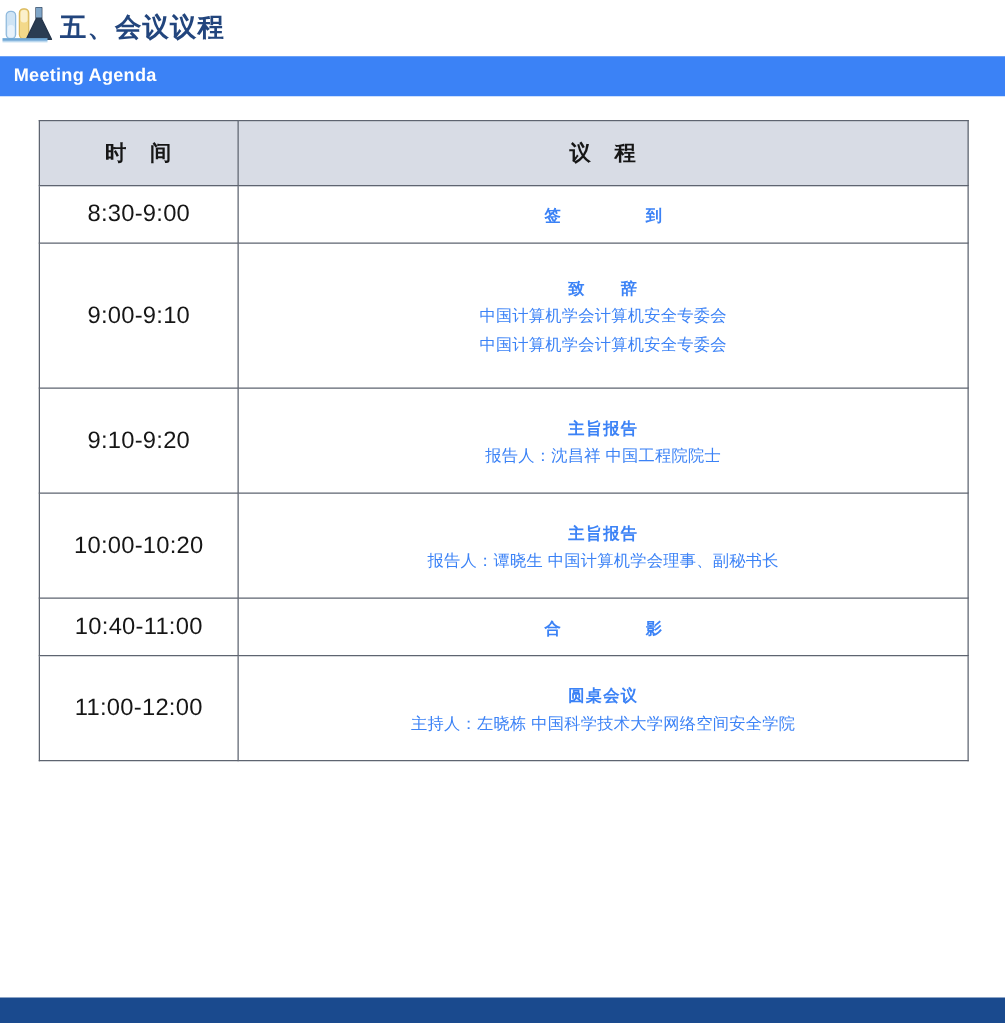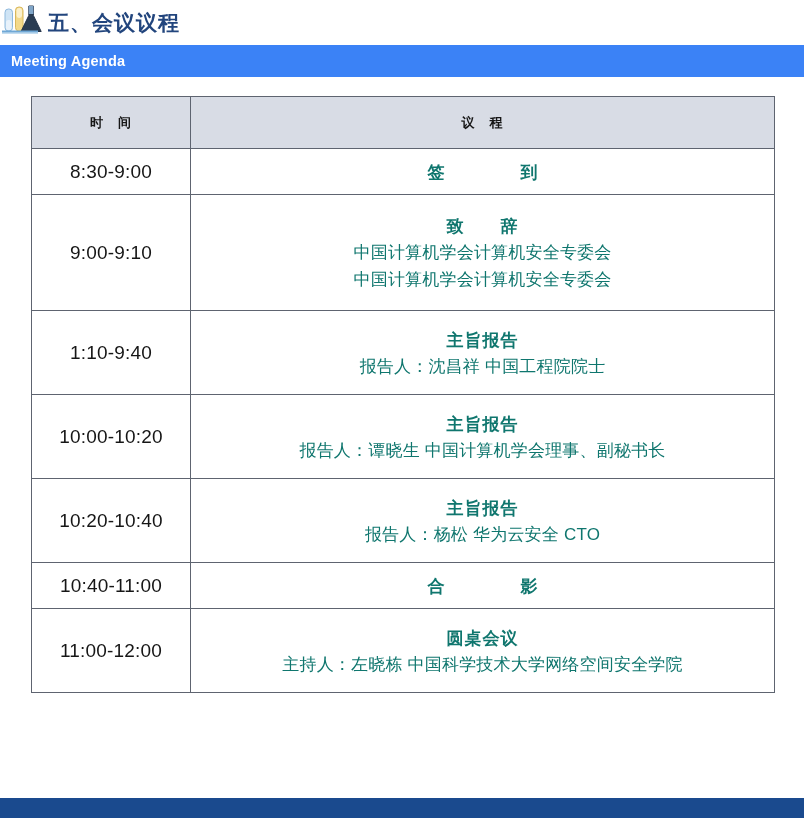--- a/index.html
+++ b/index.html
@@ -62,40 +62,40 @@
 
   table.agenda th, table.agenda td {
     border: 1px solid #5e6470;
     text-align: center;
     vertical-align: middle;
     color: #161616;
   }
   table.agenda thead th {
     background: #d8dce5;
     height: 52px;
-    font-size: 13px;
+    font-size: 17px;
     font-weight: bold;
     letter-spacing: 1px;
   }
   .th-inner { display:block; }
 
   td.time-cell {
     font-size: 19px;
     font-weight: normal;
     letter-spacing: .2px;
     padding: 4px 2px;
   }
   td.item-cell {
     padding: 8px 6px;
     line-height: 1.0;
   }
   .item-line {
     display: block;
-    font-size: 17px;
-    color: #0f766e;
+    font-size: 13px;
+    color: #3b82f6;
   }
   .item-line.title {
     font-weight: bold;
     letter-spacing: 1px;
     padding: 5px 0 3px;
   }
   .item-line.title.wide { letter-spacing: 14px; text-indent: 14px; }
   .item-line.sub {
     font-weight: normal;
     letter-spacing: .2px;
@@ -166,38 +166,31 @@
           </tr>
           <tr class="r-h2">
             <td class="time-cell">9:00-9:10</td>
             <td class="item-cell">
               <span class="item-line title">致　　辞</span>
               <span class="item-line sub">中国计算机学会计算机安全专委会</span>
               <span class="item-line sub">中国计算机学会计算机安全专委会</span>
             </td>
           </tr>
           <tr class="r-h3">
-            <td class="time-cell">1:10-9:40</td>
+            <td class="time-cell">9:10-9:20</td>
             <td class="item-cell">
               <span class="item-line title">主旨报告</span>
               <span class="item-line sub">报告人：沈昌祥  中国工程院院士</span>
             </td>
           </tr>
           <tr class="r-h3">
             <td class="time-cell">10:00-10:20</td>
             <td class="item-cell">
               <span class="item-line title">主旨报告</span>
               <span class="item-line sub">报告人：谭晓生  中国计算机学会理事、副秘书长</span>
-            </td>
-          </tr>
-          <tr class="r-h3">
-            <td class="time-cell">10:20-10:40</td>
-            <td class="item-cell">
-              <span class="item-line title">主旨报告</span>
-              <span class="item-line sub">报告人：杨松  华为云安全 CTO</span>
             </td>
           </tr>
           <tr class="r-h1">
             <td class="time-cell">10:40-11:00</td>
             <td class="item-cell">
               <span class="item-line title wide">合　　影</span>
             </td>
           </tr>
           <tr class="r-h3">
             <td class="time-cell">11:00-12:00</td>

